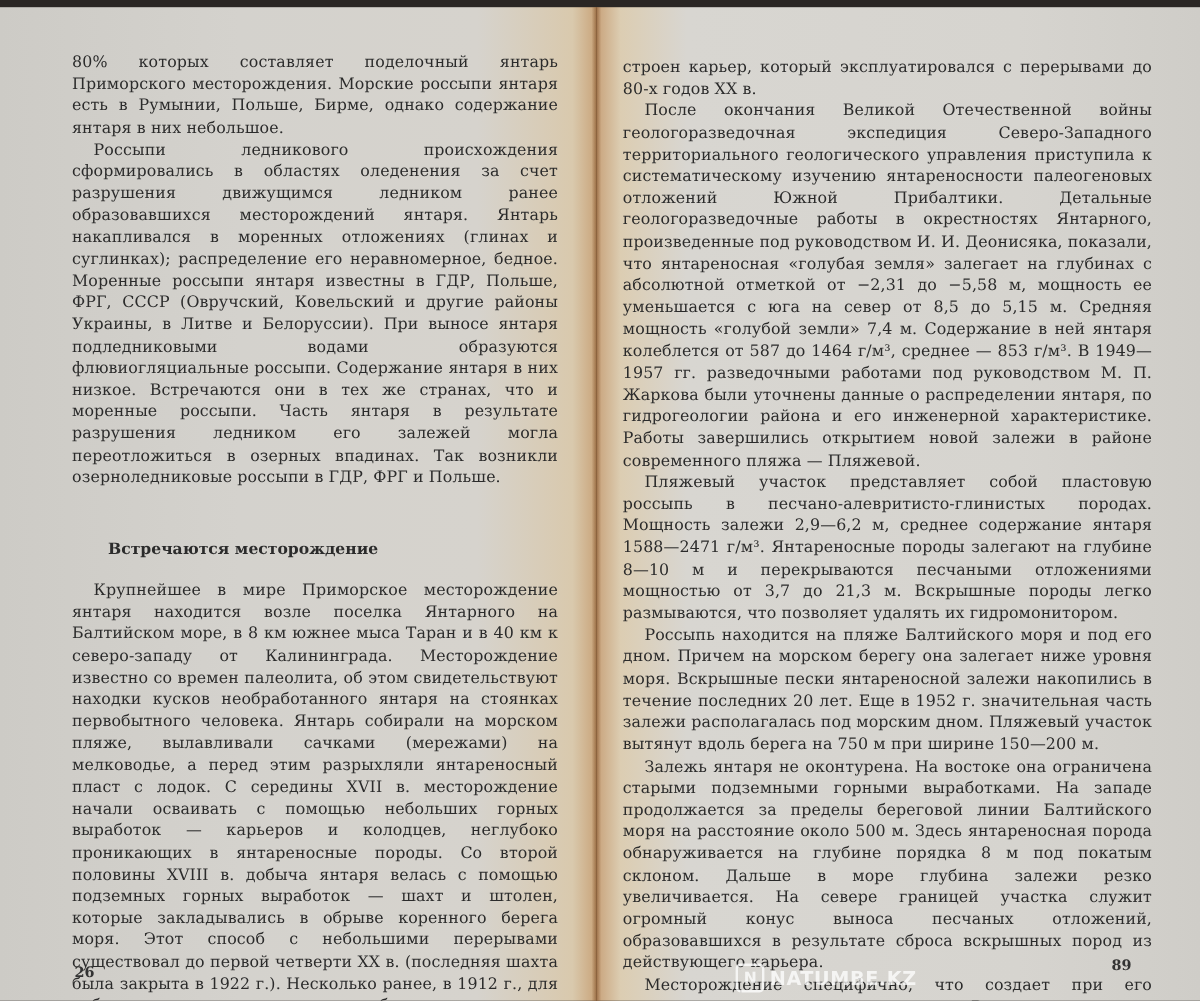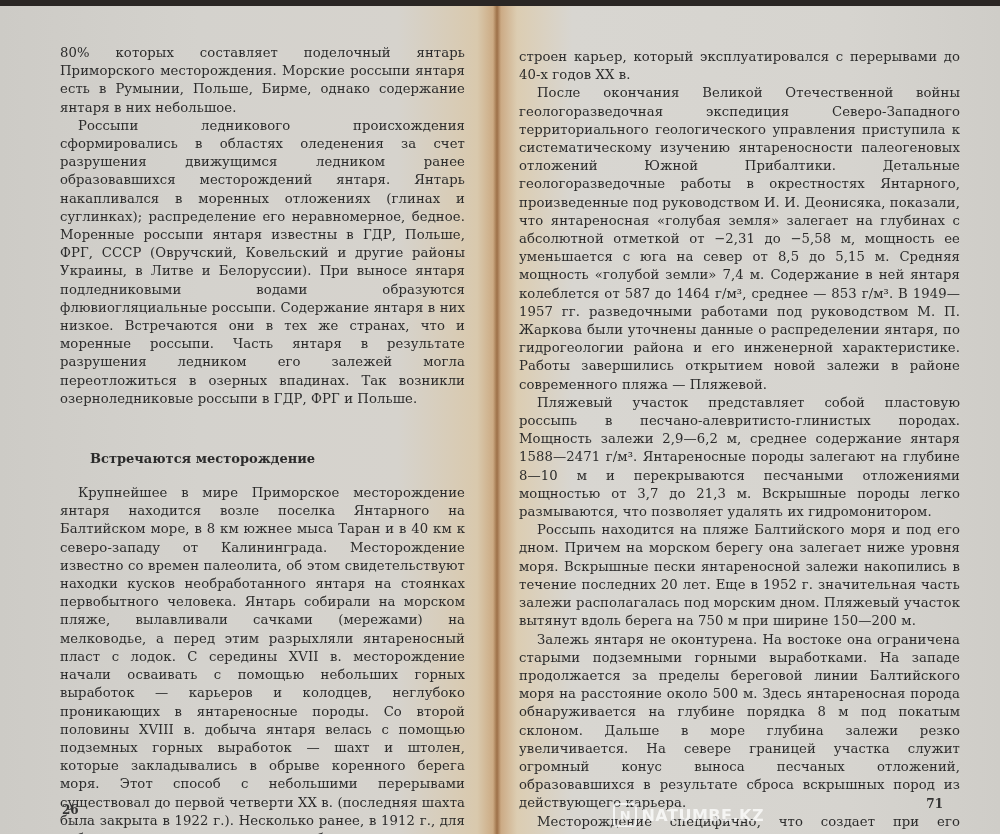--- a/index.html
+++ b/index.html
@@ -63,27 +63,27 @@
 
   <div class="page left">
     <p class="para">80% которых составляет поделочный янтарь Приморского месторождения. Морские россыпи янтаря есть в Румынии, Польше, Бирме, однако содержание янтаря в них небольшое.</p>
     <p class="para indent">Россыпи ледникового происхождения сформировались в областях оледенения за счет разрушения движущимся ледником ранее образовавшихся месторождений янтаря. Янтарь накапливался в моренных отложениях (глинах и суглинках); распределение его неравномерное, бедное. Моренные россыпи янтаря известны в ГДР, Польше, ФРГ, СССР (Овручский, Ковельский и другие районы Украины, в Литве и Белоруссии). При выносе янтаря подледниковыми водами образуются флювиогляциальные россыпи. Содержание янтаря в них низкое. Встречаются они в тех же странах, что и моренные россыпи. Часть янтаря в результате разрушения ледником его залежей могла переотложиться в озерных впадинах. Так возникли озерноледниковые россыпи в ГДР, ФРГ и Польше.</p>
     <div class="section-title">Встречаются месторождение</div>
     <p class="para indent">Крупнейшее в мире Приморское месторождение янтаря находится возле поселка Янтарного на Балтийском море, в 8 км южнее мыса Таран и в 40 км к северо-западу от Калининграда. Месторождение известно со времен палеолита, об этом свидетельствуют находки кусков необработанного янтаря на стоянках первобытного человека. Янтарь собирали на морском пляже, вылавливали сачками (мережами) на мелководье, а перед этим разрыхляли янтареносный пласт с лодок. С середины XVII в. месторождение начали осваивать с помощью небольших горных выработок — карьеров и колодцев, неглубоко проникающих в янтареносные породы. Со второй половины XVIII в. добыча янтаря велась с помощью подземных горных выработок — шахт и штолен, которые закладывались в обрыве коренного берега моря. Этот способ с небольшими перерывами существовал до первой четверти XX в. (последняя шахта была закрыта в 1922 г.). Несколько ранее, в 1912 г., для добычи янтаря к северу от поселка был по-</p>
     <div class="page-num">26</div>
   </div>
 
   <div class="page right">
-    <p class="para">строен карьер, который эксплуатировался с перерывами до 40-х годов XX в.</p>
+    <p class="para">строен карьер, который эксплуатировался с перерывами до 80-х годов XX в.</p>
     <p class="para indent">После окончания Великой Отечественной войны геологоразведочная экспедиция Северо-Западного территориального геологического управления приступила к систематическому изучению янтареносности палеогеновых отложений Южной Прибалтики. Детальные геологоразведочные работы в окрестностях Янтарного, произведенные под руководством И. И. Деонисяка, показали, что янтареносная «голубая земля» залегает на глубинах с абсолютной отметкой от −2,31 до −5,58 м, мощность ее уменьшается с юга на север от 8,5 до 5,15 м. Средняя мощность «голубой земли» 7,4 м. Содержание в ней янтаря колеблется от 587 до 1464 г/м³, среднее — 853 г/м³. В 1949—1957 гг. разведочными работами под руководством М. П. Жаркова были уточнены данные о распределении янтаря, по гидрогеологии района и его инженерной характеристике. Работы завершились открытием новой залежи в районе современного пляжа — Пляжевой.</p>
     <p class="para indent">Пляжевый участок представляет собой пластовую россыпь в песчано-алевритисто-глинистых породах. Мощность залежи 2,9—6,2 м, среднее содержание янтаря 1588—2471 г/м³. Янтареносные породы залегают на глубине 8—10 м и перекрываются песчаными отложениями мощностью от 3,7 до 21,3 м. Вскрышные породы легко размываются, что позволяет удалять их гидромонитором.</p>
     <p class="para indent">Россыпь находится на пляже Балтийского моря и под его дном. Причем на морском берегу она залегает ниже уровня моря. Вскрышные пески янтареносной залежи накопились в течение последних 20 лет. Еще в 1952 г. значительная часть залежи располагалась под морским дном. Пляжевый участок вытянут вдоль берега на 750 м при ширине 150—200 м.</p>
     <p class="para indent">Залежь янтаря не оконтурена. На востоке она ограничена старыми подземными горными выработками. На западе продолжается за пределы береговой линии Балтийского моря на расстояние около 500 м. Здесь янтареносная порода обнаруживается на глубине порядка 8 м под покатым склоном. Дальше в море глубина залежи резко увеличивается. На севере границей участка служит огромный конус выноса песчаных отложений, образовавшихся в результате сброса вскрышных пород из действующего карьера.</p>
     <p class="para indent">Месторождение специфично, что создает при его эксплуатации определенные трудности. Вызваны они сле-</p>
-    <div class="page-num">71</div>
+    <div class="page-num">89</div>
   </div>
 
   <div class="spine-shadow"></div>
 
   <div class="watermark">
     <span class="logo">N</span>
     <span>NATUMBE.KZ</span>
   </div>
 </div>
 

